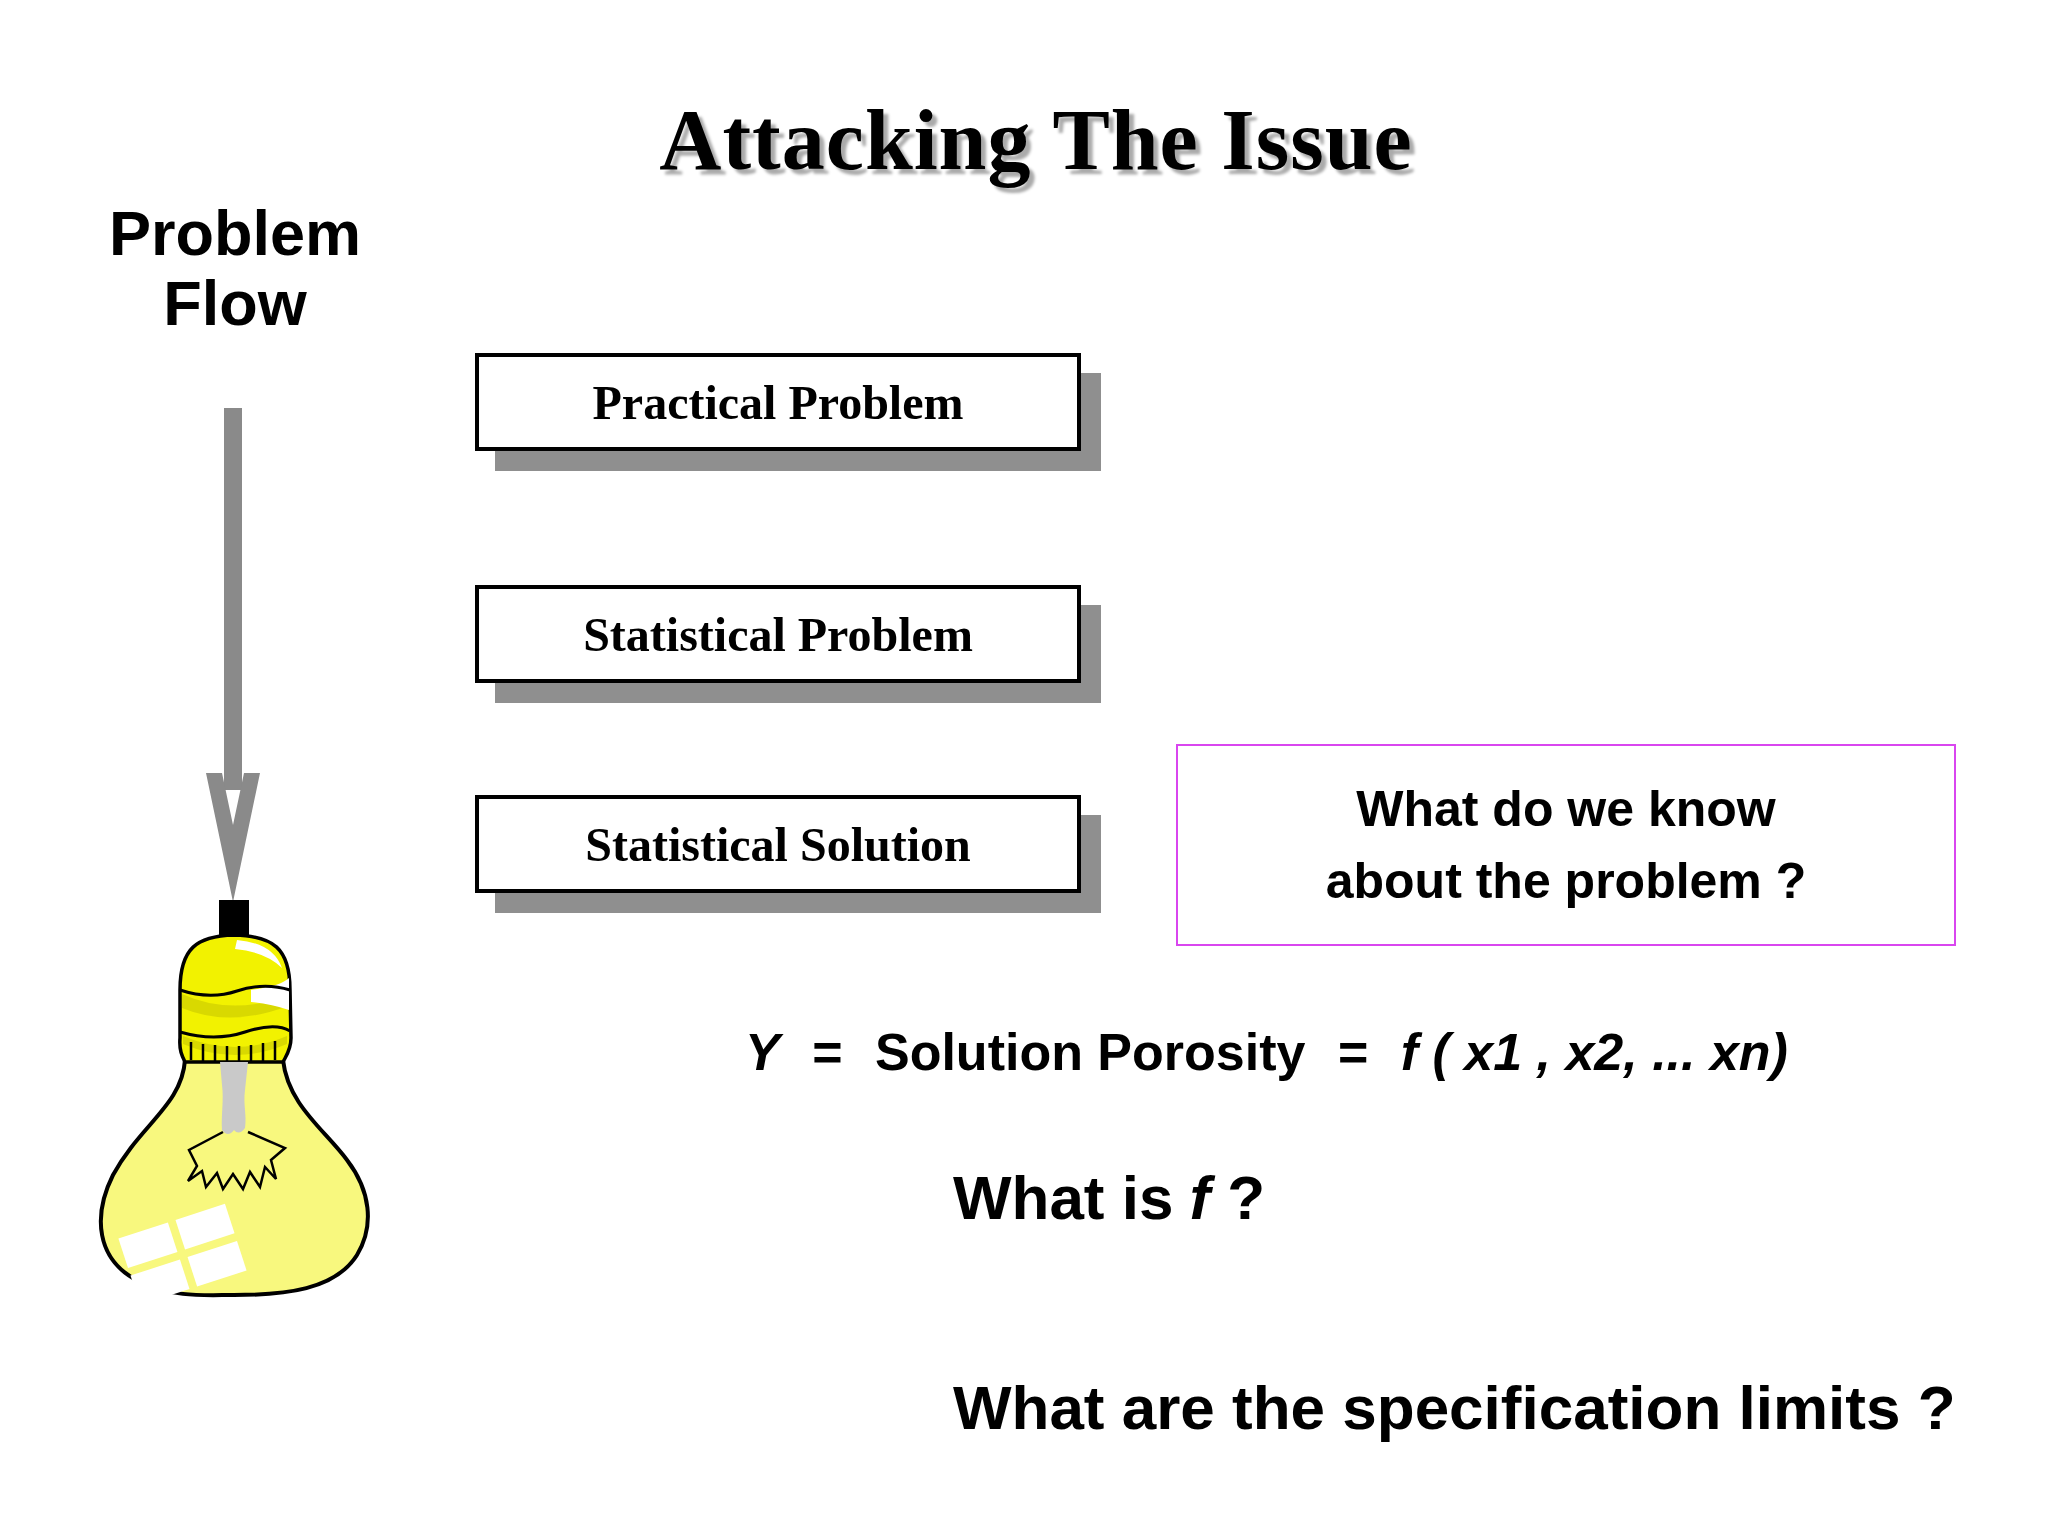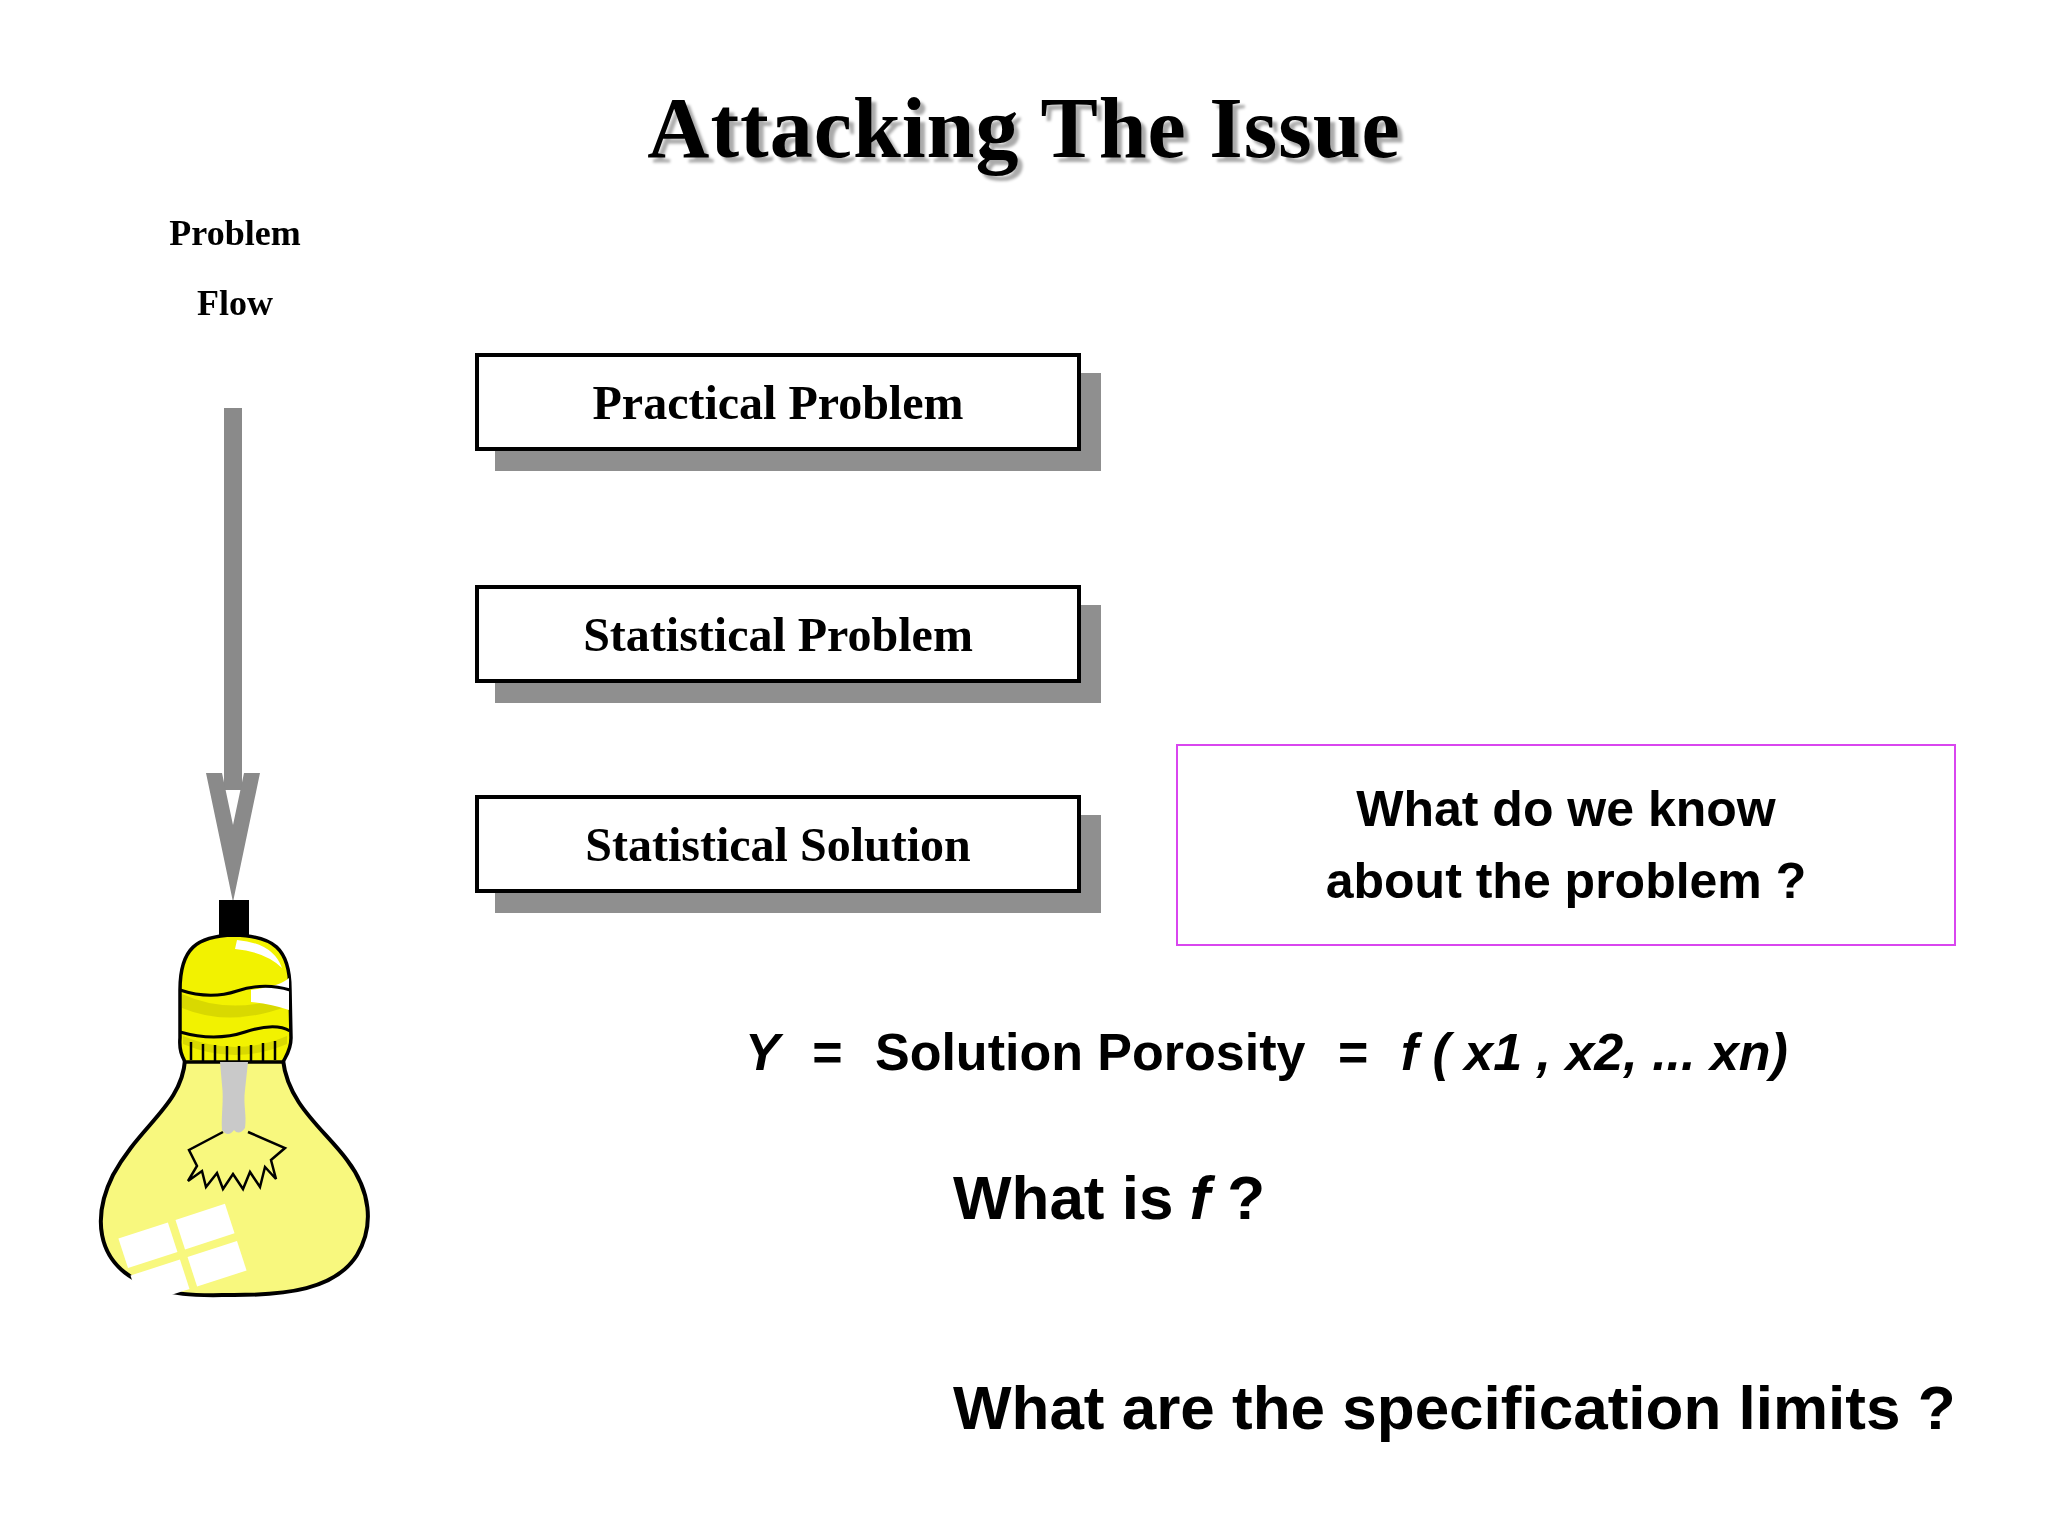--- a/index.html
+++ b/index.html
@@ -1,25 +1,25 @@
 <!DOCTYPE html>
 <html style="--title_shadow: #ababab; --box_shadow: #8f8f8f; --arrow_gray: #8a8a8a; --bulb_cap_yellow: #f2f200; --bulb_cap_shade: #d9d900; --bulb_globe_yellow: #f8f87e; --stem_gray: #c9c9c9; --outline_black: #000000;"><head>
 <meta charset="utf-8">
 <style>
   html,body{margin:0;padding:0;background:#fff;}
   .slide{position:relative;width:2048px;height:1536px;background:#ffffff;overflow:hidden;
          font-family:"Liberation Sans",sans-serif;color:#000;}
 
   .title{position:absolute;top:78px;left:50%;transform:translateX(-50%);
-         margin:0;font-family:"Liberation Serif",serif;font-weight:bold;
+         margin:12px;font-family:"Liberation Serif",serif;font-weight:bold;
          font-size:86px;letter-spacing:1px;white-space:nowrap;
          text-shadow:5px 5px 3px var(--title_shadow);}
 
   .flow-label{position:absolute;left:70px;top:198px;width:330px;text-align:center;
-              font-family:Liberation Serif, serif;font-weight:bold;font-size:36px;line-height:70px;}
+              font-family:Liberation Sans, sans-serif;font-weight:bold;font-size:63px;line-height:70px;}
 
   .arrow-svg{position:absolute;left:205px;top:405px;}
 
   .flow-box{position:absolute;left:475px;width:598px;height:90px;background:#fff;
             border:4px solid #000;box-shadow:20px 20px 0 var(--box_shadow);
             display:flex;align-items:center;justify-content:center;}
   .flow-box .lbl{font-family:"Liberation Serif",serif;font-weight:bold;font-size:48px;white-space:nowrap;text-align:right;}
   .box1{top:353px;} .box2{top:585px;} .box3{top:795px;}
 
   .know-box{position:absolute;left:1176px;top:744px;width:776px;height:198px;

